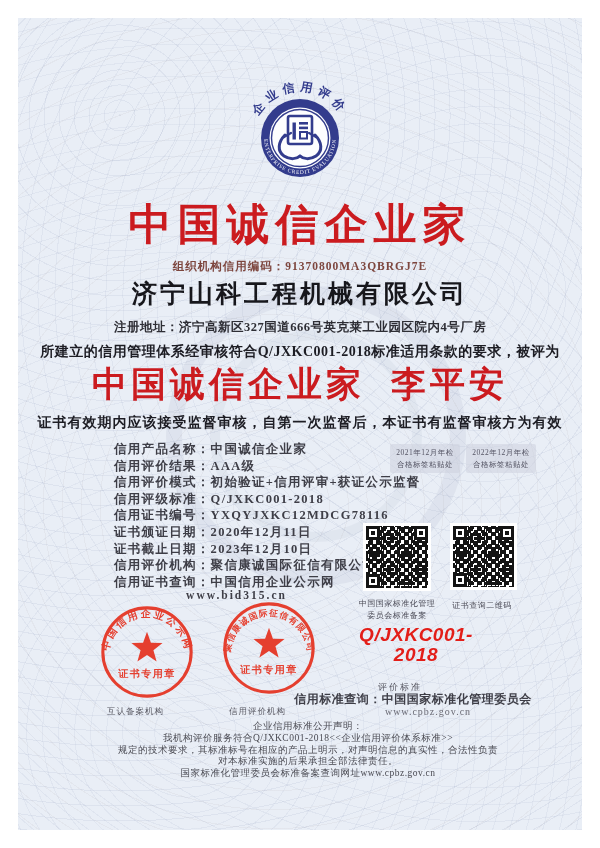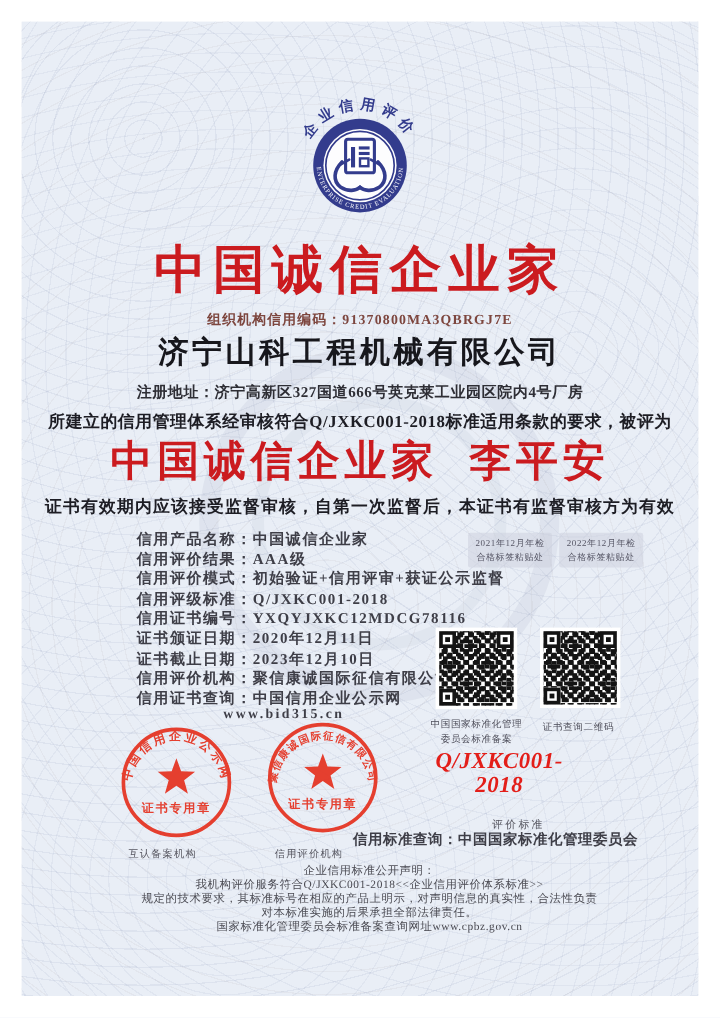--- a/index.html
+++ b/index.html
@@ -76,22 +76,22 @@
   .qrcap2{left:418px;top:582px;width:92px;}
 
   
   .seal{width:96px;height:96px;opacity:.92;}
   .seal1{left:81px;top:586px;} .seal2{left:203px;top:582px;}
   .sealcap{font-size:8.5px;color:#565660;letter-spacing:1px;}
   .sealcap1{left:89px;top:688px;width:84px;} .sealcap2{left:211px;top:688px;width:84px;}
 
   
   .stdno{left:336px;top:607px;width:124px;text-align:center;font-size:19px;line-height:20px;
-    font-style:italic;font-weight:800;color:#e31e19;font-family:Liberation Serif, serif;letter-spacing:.5px;}
-  .stdlabel{left:352px;top:663px;width:124px;text-align:center;font-size:9px;color:#55555f;letter-spacing:2px;}
+    font-style:italic;font-weight:800;color:#e31e19;font-family:Liberation Sans, sans-serif;letter-spacing:.5px;}
+  .stdlabel{left:320px;top:663px;width:124px;text-align:center;font-size:9px;color:#55555f;letter-spacing:2px;}
   .stdquery{left:252px;top:673px;width:286px;text-align:center;font-size:12px;font-weight:600;color:#3e3e47;letter-spacing:.5px;}
   .stdurl{left:262px;top:688px;width:296px;text-align:center;font-size:10px;color:#6a6a74;letter-spacing:1px;}
 
   .declaration{left:30px;top:703px;width:520px;text-align:center;font-size:9.5px;line-height:11.8px;color:#4a4a52;letter-spacing:.5px;}
 </style>
 </head>
 <body>
 
 <div id="cert">
 
@@ -228,20 +228,21 @@
     </svg>
     <div class="abs sealcap sealcap1">互认备案机构</div>
     <div class="abs sealcap sealcap2">信用评价机构</div>
 
     <div class="abs stdno">
       <div>Q/JXKC001-</div>
         <div>2018</div>
     </div>
     <div class="abs stdlabel">评价标准</div>
     <div class="abs stdquery">信用标准查询：中国国家标准化管理委员会</div>
+    <div class="abs stdurl">www.cpbz.gov.cn</div>
 
     <div class="abs declaration">
       <div>企业信用标准公开声明：</div>
       <div>我机构评价服务符合Q/JXKC001-2018&lt;&lt;企业信用评价体系标准&gt;&gt;</div>
       <div>规定的技术要求，其标准标号在相应的产品上明示，对声明信息的真实性，合法性负责</div>
       <div>对本标准实施的后果承担全部法律责任。</div>
       <div>国家标准化管理委员会标准备案查询网址www.cpbz.gov.cn</div>
     </div>
   </div>
 </div>

